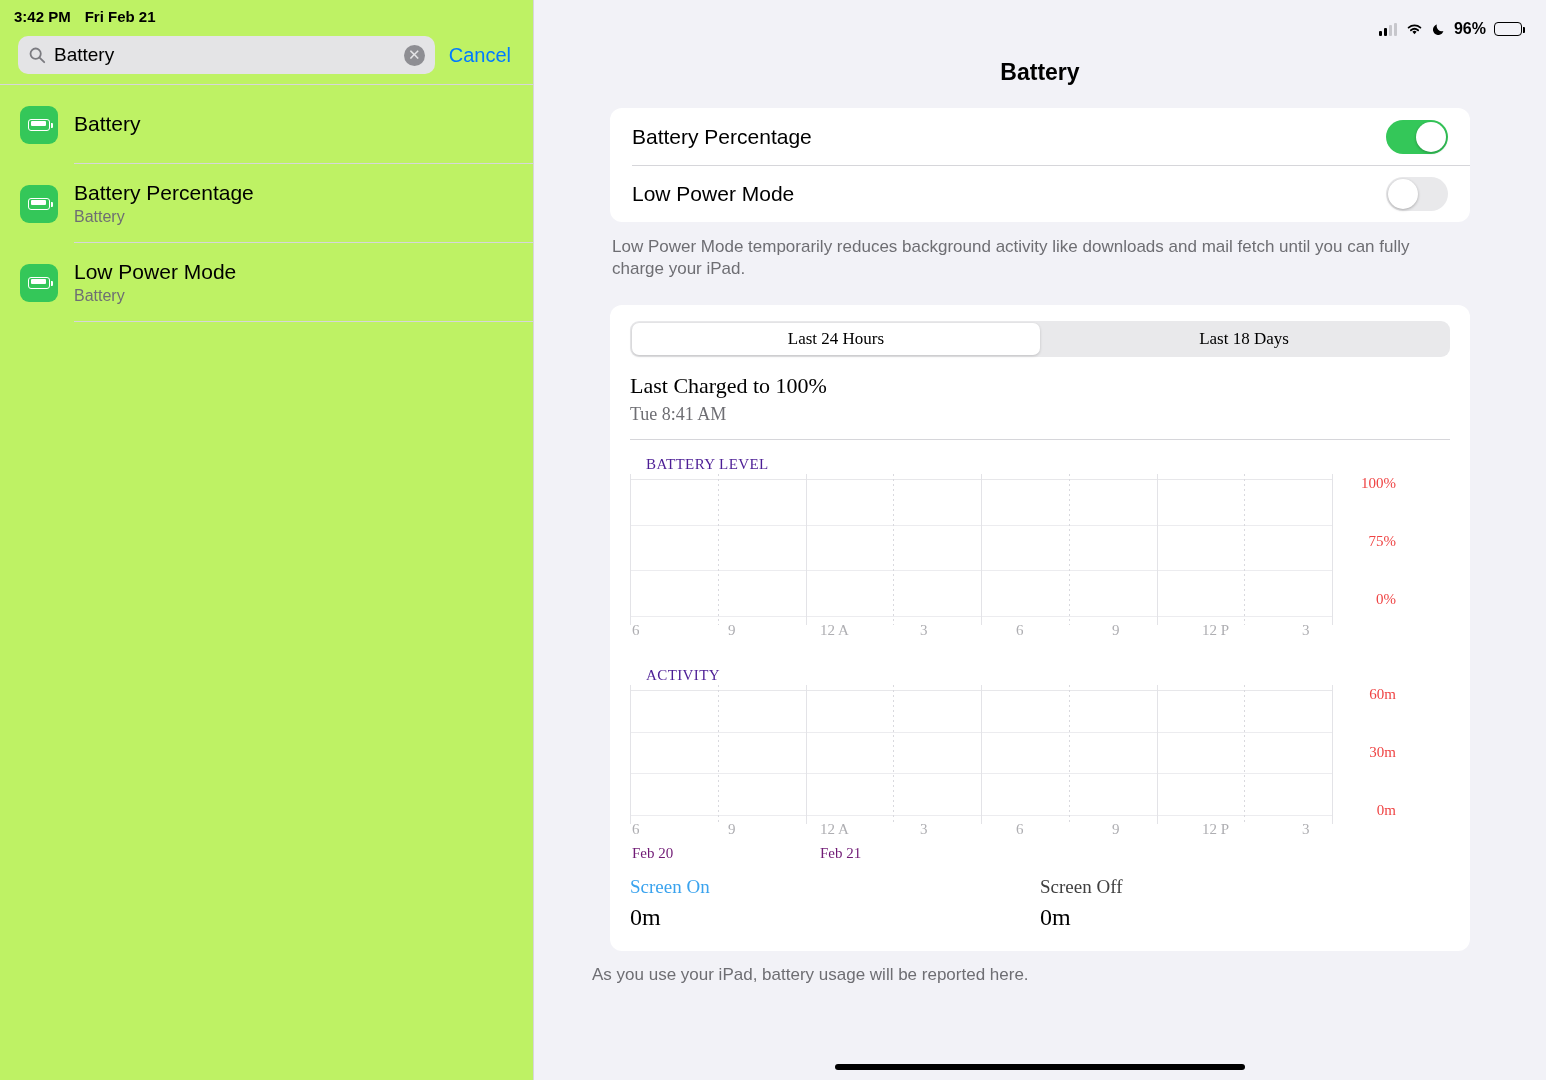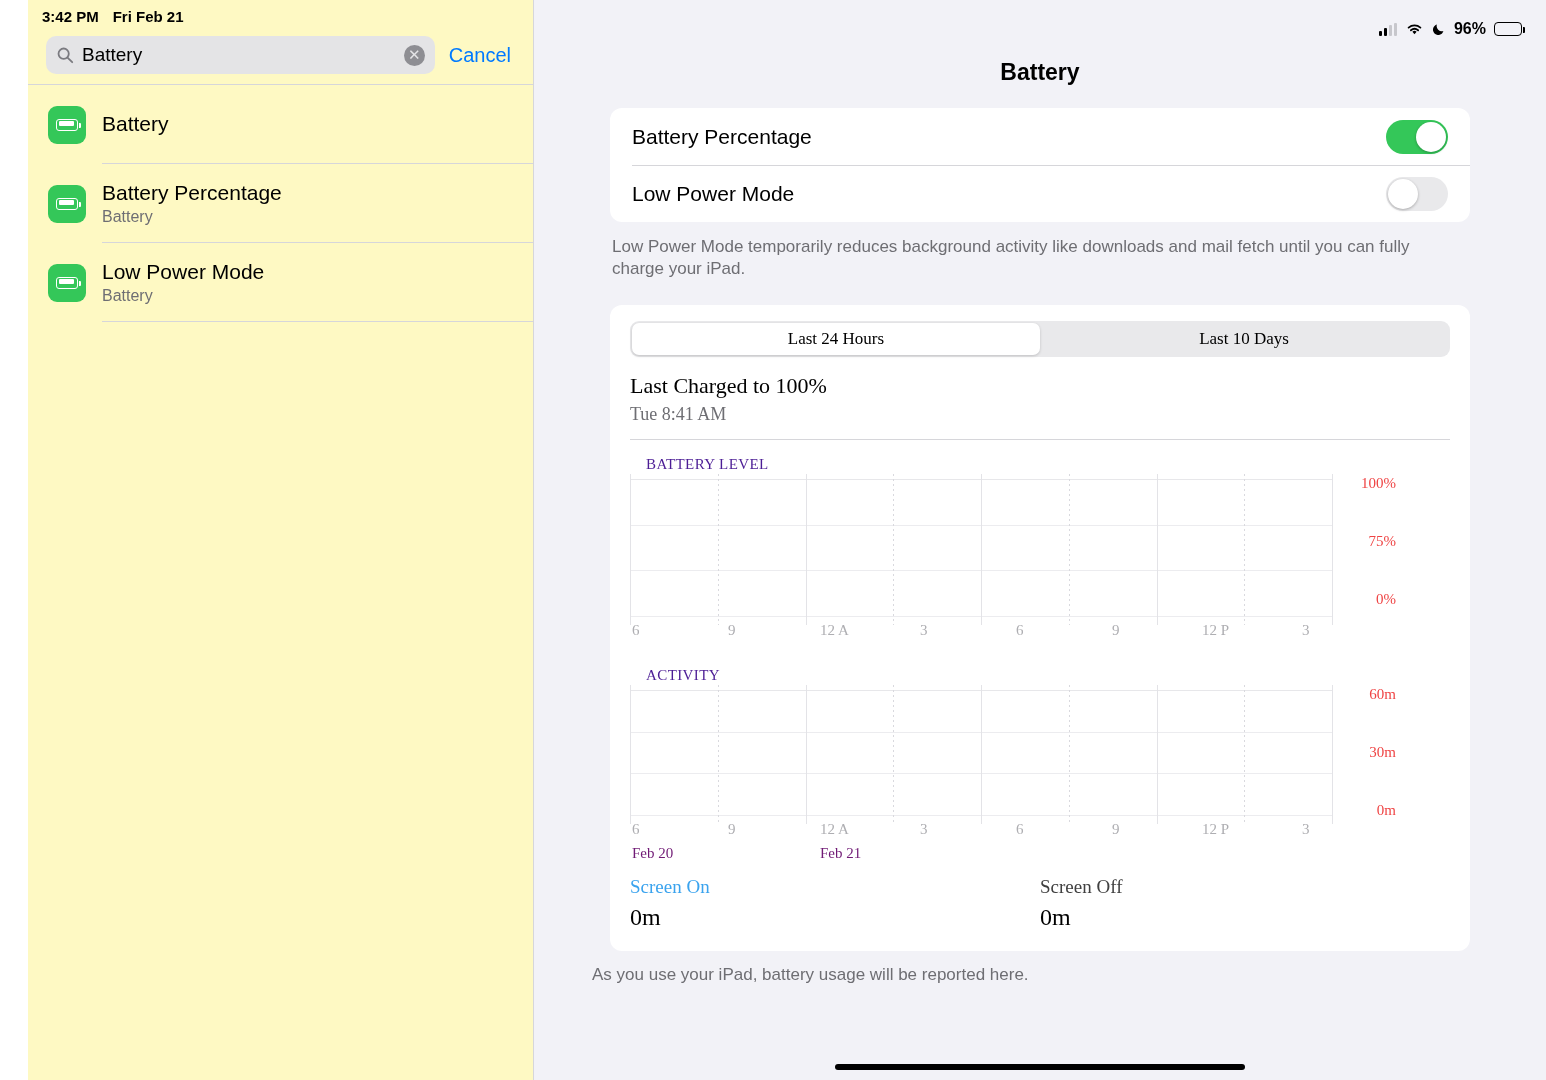--- a/index.html
+++ b/index.html
@@ -7,24 +7,23 @@
     width: 1546px; height: 1080px;
     font-family: "Liberation Sans", sans-serif;
     background: #ffffff;
     overflow: hidden;
   }
   .screen { position: relative; width: 1546px; height: 1080px; display: flex; }
 
   
   .sidebar {
     width: 537px; height: 1080px;
-    background: #fef9c3;
+    background: #bef264;
     border-right: 1px solid #d6d6da;
     position: relative;
-    margin-left: 28px;
   }
   .statusbar {
     height: 32px; display: flex; align-items: center;
     padding: 0 14px; font-size: 15px; font-weight: bold; color: #000;
   }
   .statusbar .time { margin-right: 14px; }
   .statusbar .date { font-weight: bold; }
 
   .searchrow {
     display: flex; align-items: center; gap: 14px;
@@ -269,21 +268,21 @@
           </span>
       </div>
     </div>
 
     <div class="footnote">Low Power Mode temporarily reduces background activity like downloads and mail fetch until you can fully charge your iPad.</div>
 
     <div class="usage-card">
 
       <div class="segmented">
         <div class="seg active">Last 24 Hours</div>
-        <div class="seg">Last 10 Days</div>
+        <div class="seg">Last 18 Days</div>
       </div>
 
       <div class="charged-title">Last Charged to 100%</div>
       <div class="charged-sub">Tue 8:41 AM</div>
 
       <div class="chart-label">BATTERY LEVEL</div>
       <div class="chart-wrap">
         <div class="plot">
           <div class="hline" style="top:33%"></div>
           <div class="hline" style="top:66%"></div>

